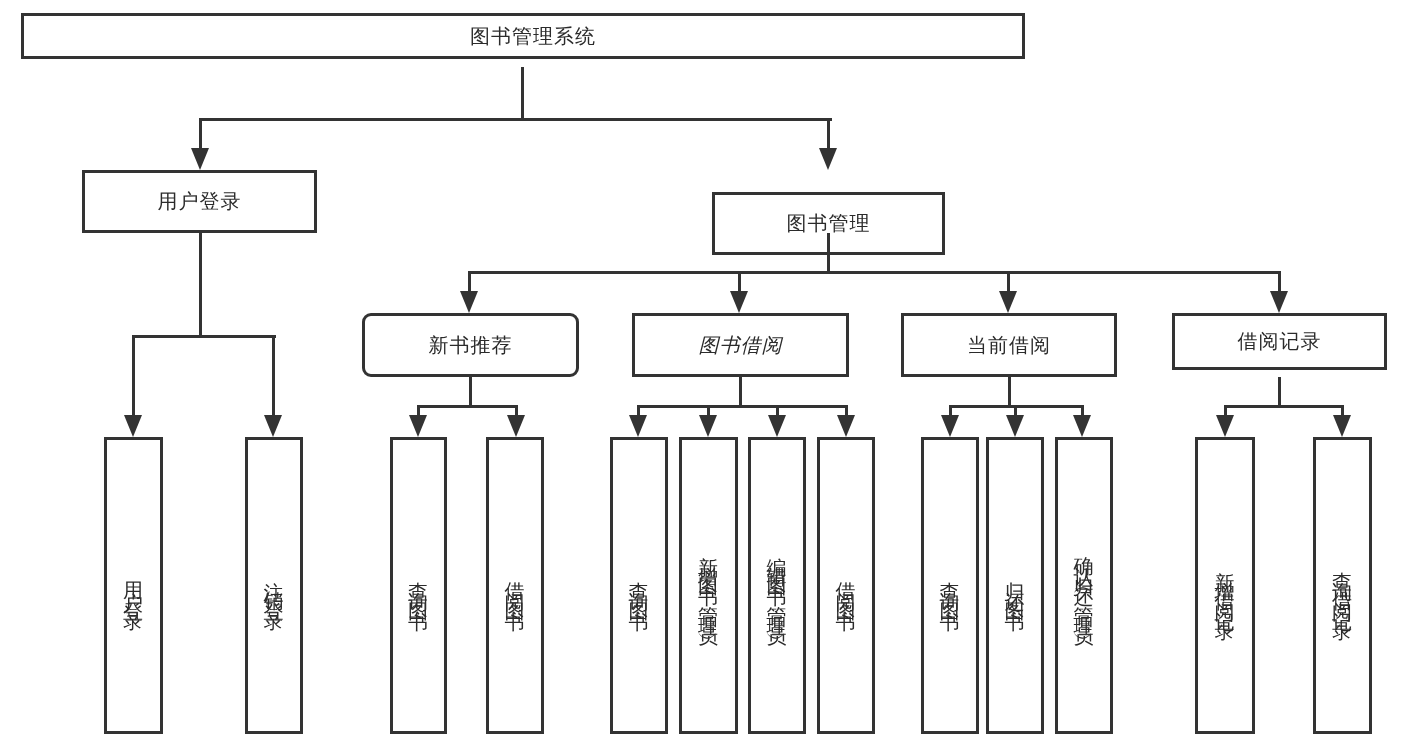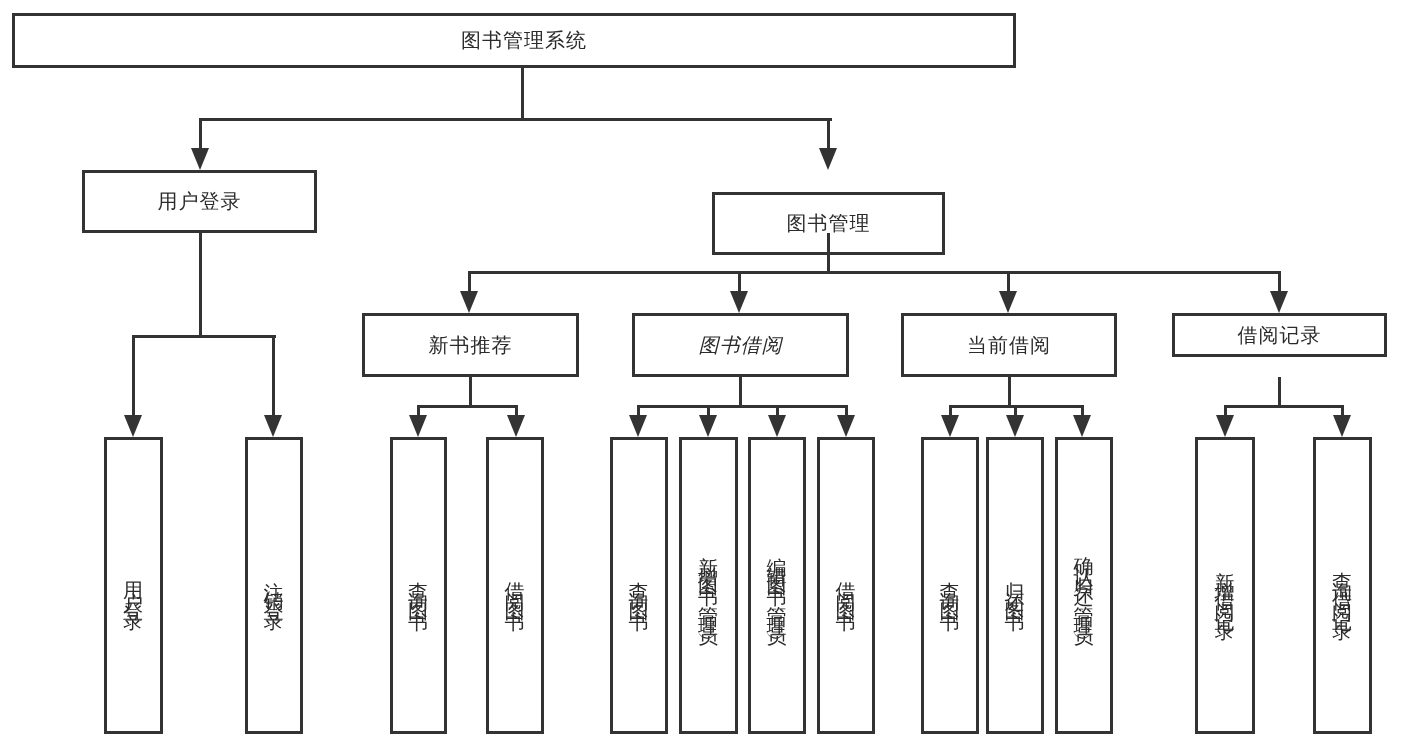--- a/index.html
+++ b/index.html
@@ -38,41 +38,41 @@
     position:absolute; left:1180px; top:715px; width:224px;
     font-size:19px; color:var(--watermark); letter-spacing:0;
     text-align:right; z-index:5; white-space:nowrap;
   }
 </style>
 </head>
 <body>
 
 <div class="canvas">
 
-  <div class="box" style="left:12px; top:13px; width:1004px; height:55px;padding-left:20px;">
+  <div class="box" style="left:21px; top:13px; width:1004px; height:46px;padding-left:20px;">
     <span>图书管理系统</span>
   </div>
 
   <div class="box" style="left:82px; top:170px; width:235px; height:63px;">
     <span>用户登录</span>
   </div>
   <div class="box" style="left:712px; top:170px; width:233px; height:63px;margin-top:22px;">
     <span>图书管理</span>
   </div>
 
-  <div class="box" style="left:362px; top:313px; width:217px; height:64px;">
+  <div class="box" style="left:362px; top:313px; width:217px; height:64px;border-radius:9px;">
     <span>新书推荐</span>
   </div>
   <div class="box" style="left:632px; top:313px; width:217px; height:64px;font-style:italic;">
     <span>图书借阅</span>
   </div>
   <div class="box" style="left:901px; top:313px; width:216px; height:64px;">
     <span>当前借阅</span>
   </div>
-  <div class="box" style="left:1172px; top:313px; width:215px; height:44px;text-align:center;">
+  <div class="box" style="left:1172px; top:313px; width:215px; height:57px;text-align:center;">
     <span>借阅记录</span>
   </div>
 
   <div class="box leaf" style="left:104px; top:437px; width:59px; height:297px;">
     <span class="vtext">用户登录</span>
   </div>
   <div class="box leaf" style="left:245px; top:437px; width:58px; height:297px;">
     <span class="vtext">注销登录</span>
   </div>
 

